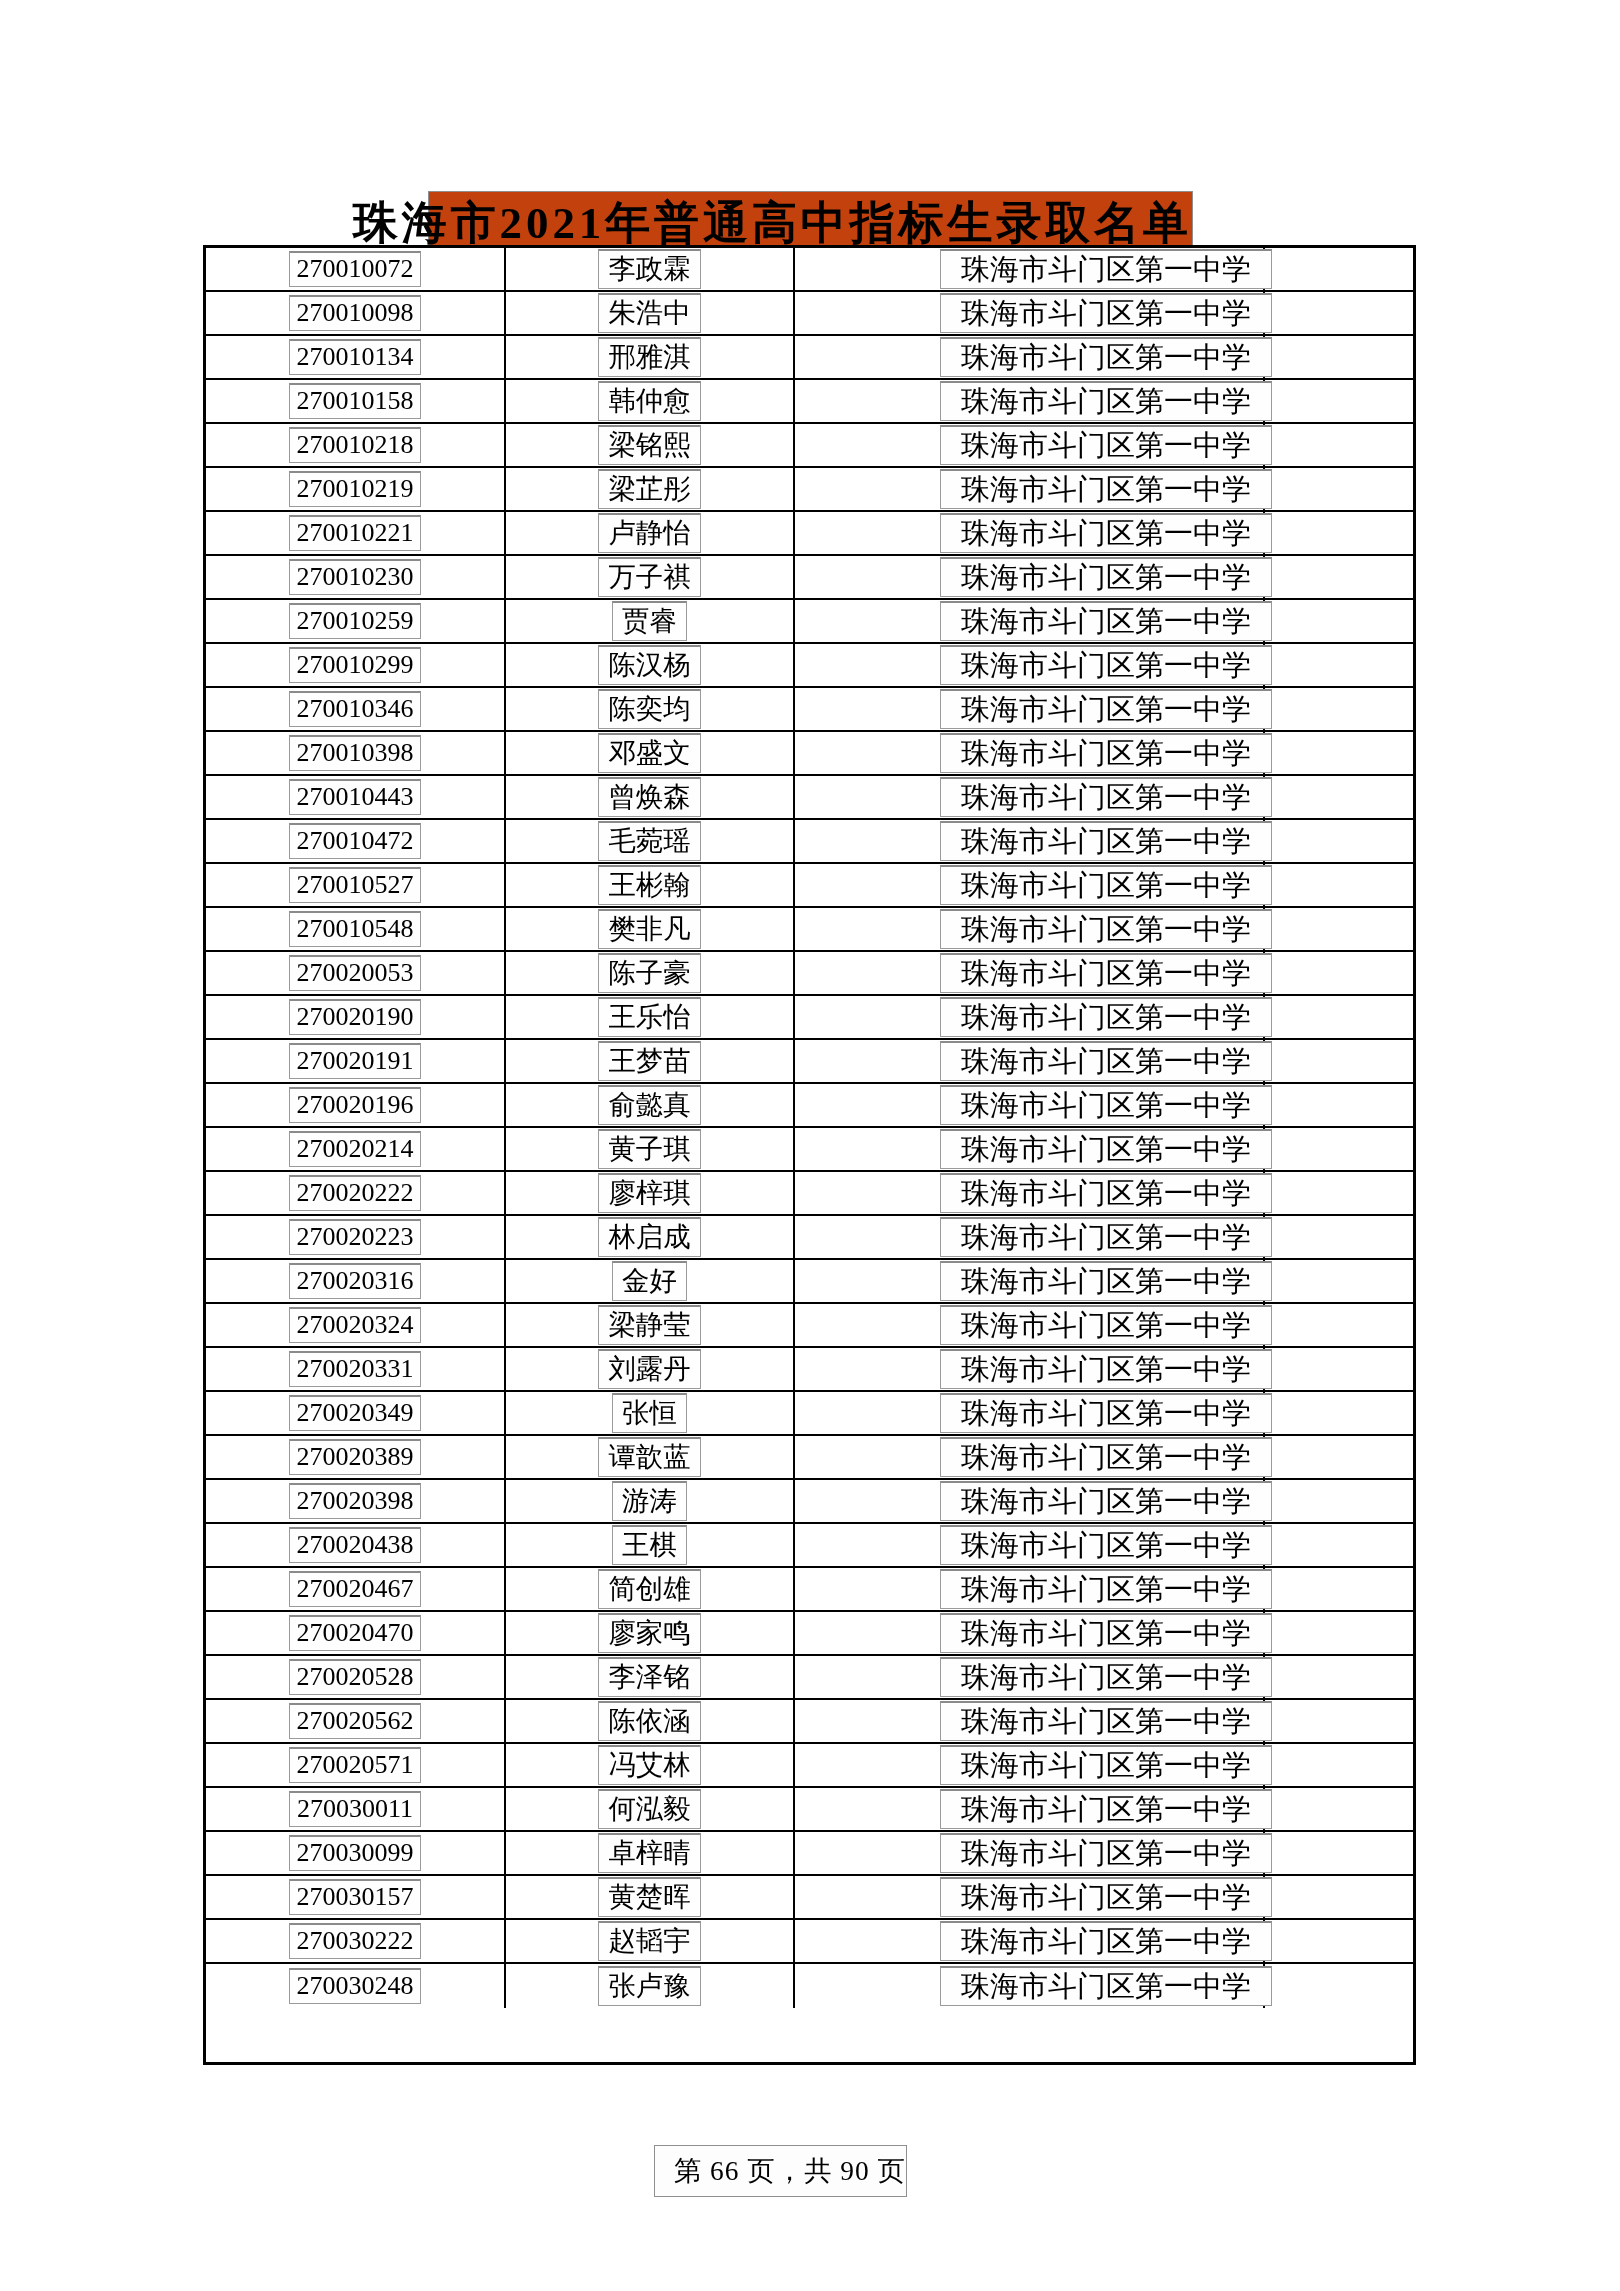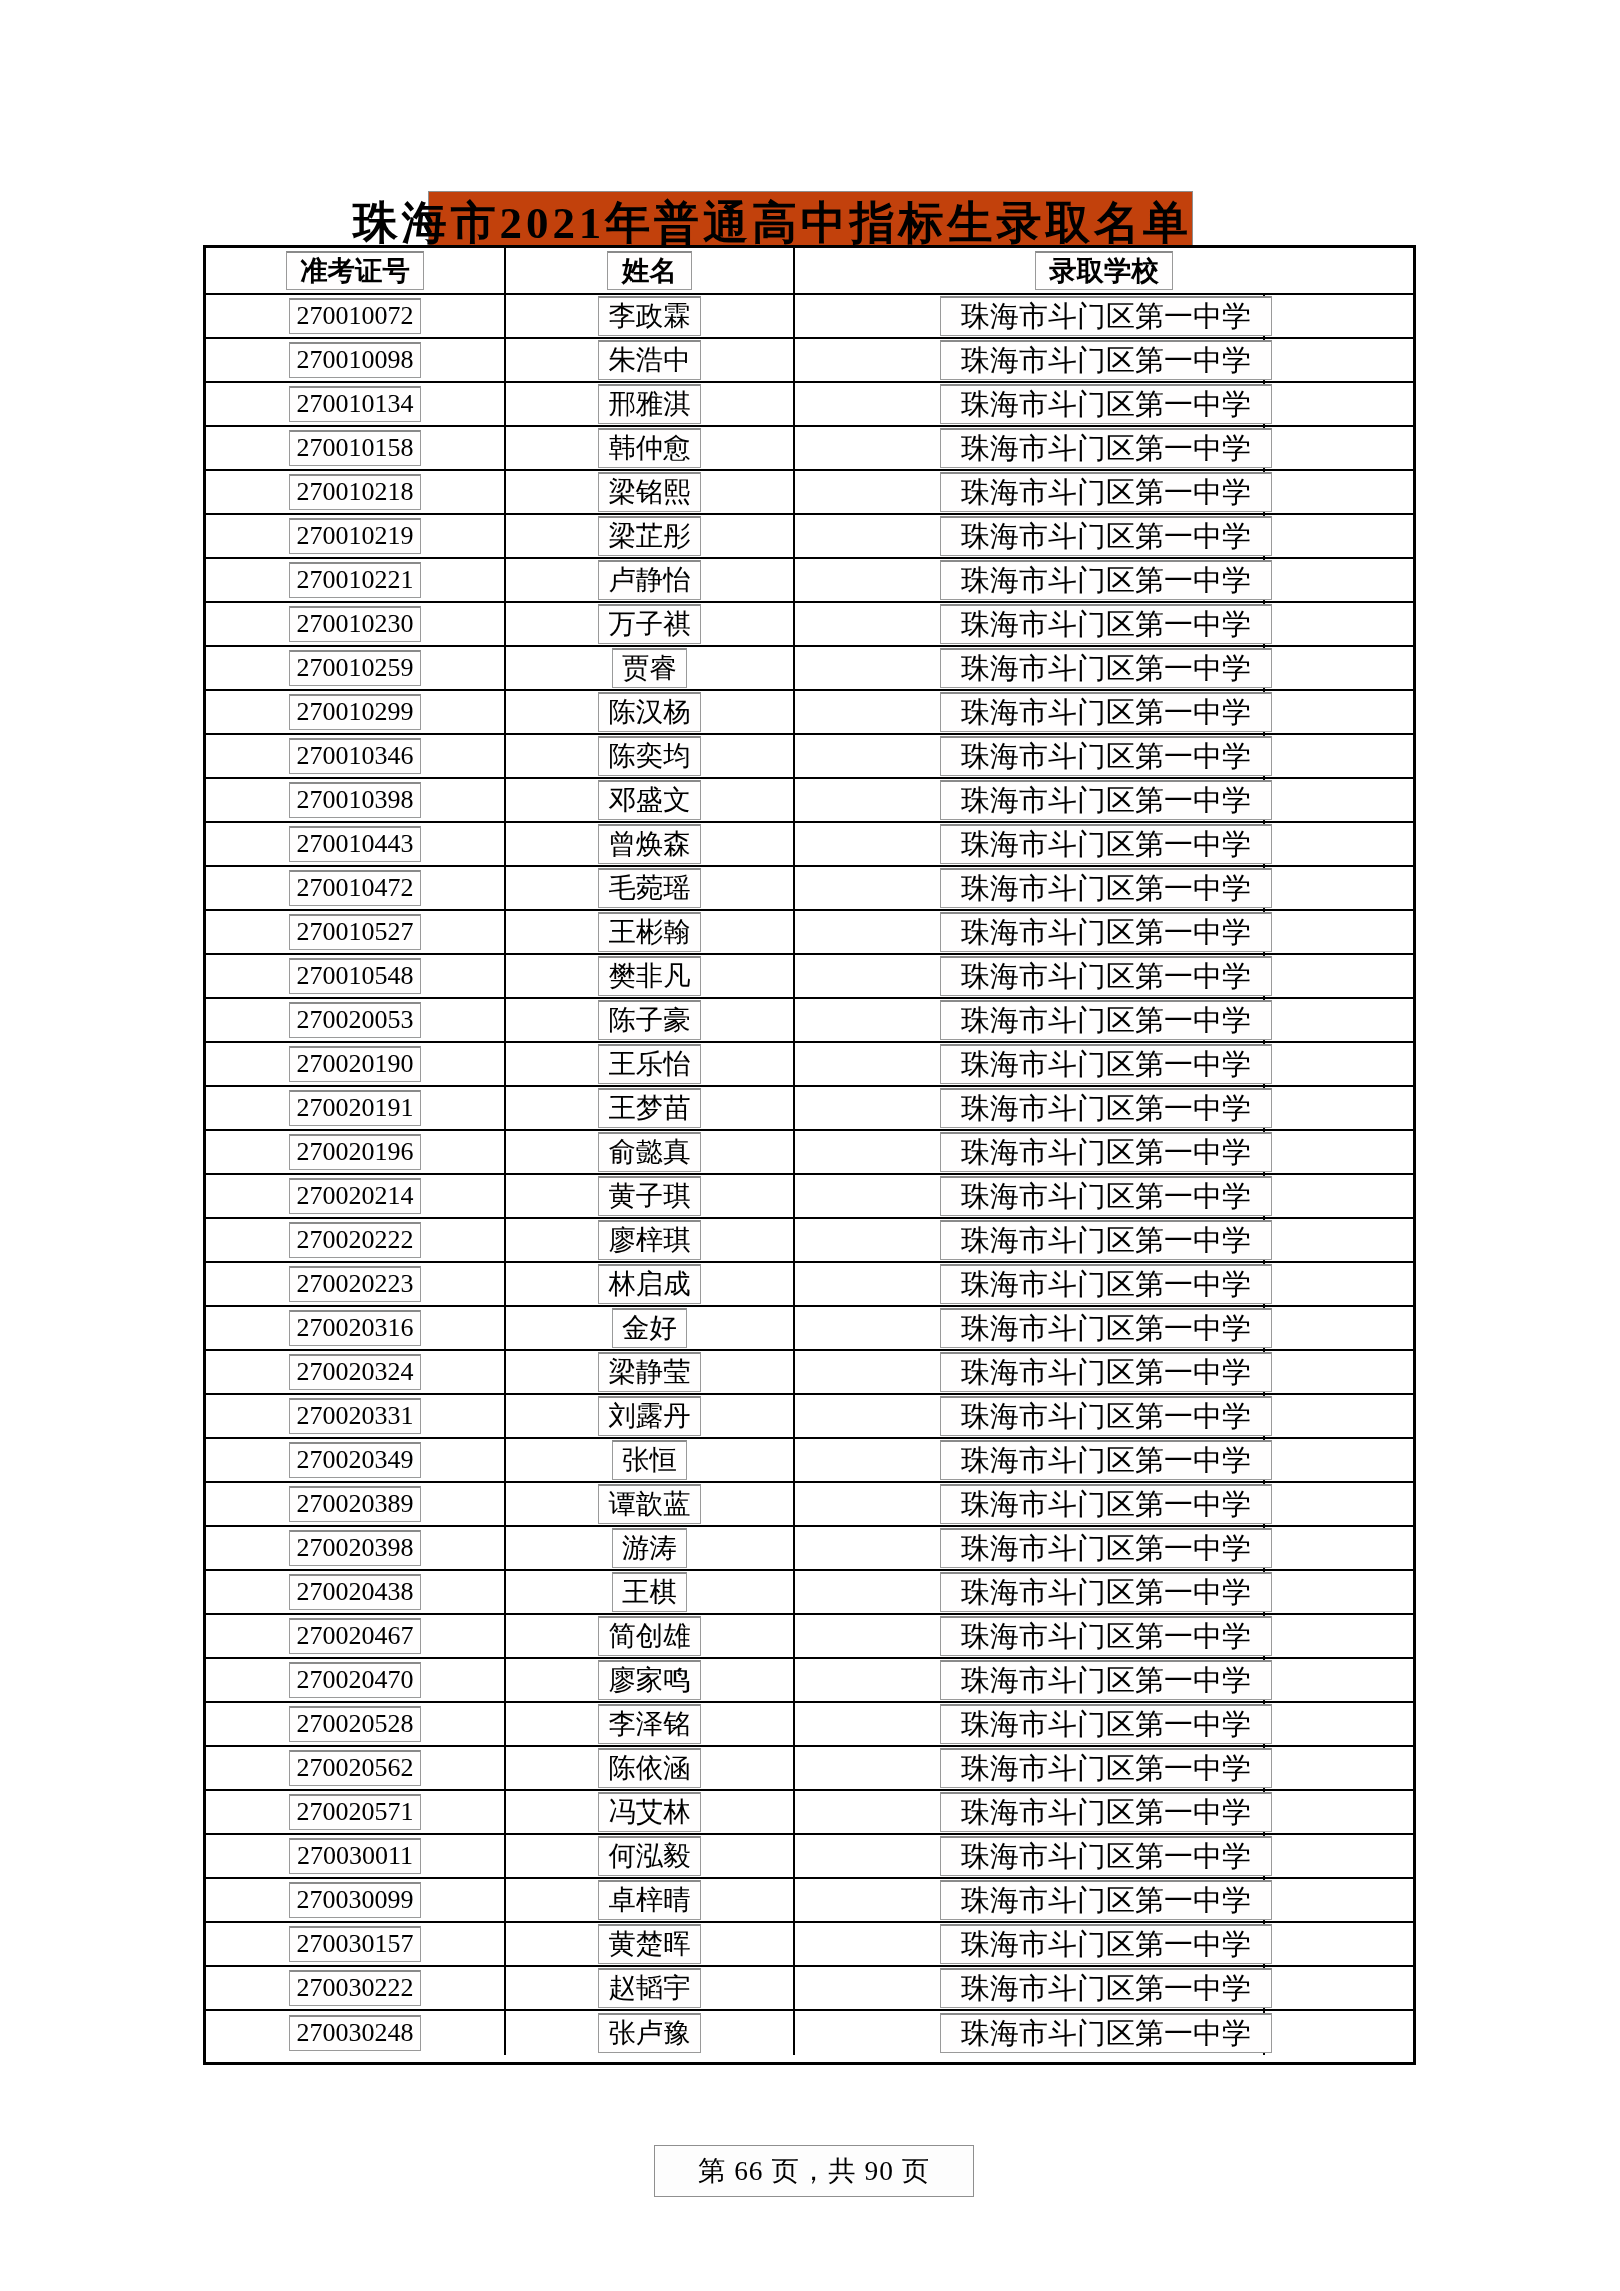--- a/index.html
+++ b/index.html
@@ -36,45 +36,34 @@
   .c2{width:289px;}
   .c3{width:470px;}
   .c4{flex:1;border-right:none;}
   .c34{flex:1;border-right:none;}
   .hdr-text{font-size:27.4px;font-weight:bold;padding:2px 13.7px;}
   .id-text{font-size:26px;padding:1px 6.9px;}
   .name-text{font-size:27.4px;padding:2px 9px;}
   .school-text{font-size:29px;padding:1px 20px;transform:translateX(77px);}
   
   .footer-box{
-    position:absolute;left:654px;top:2145px;width:320px;height:52px;
+    position:absolute;left:654px;top:2145px;width:253px;height:52px;
     border:1px solid #8f8f8f;box-sizing:border-box;background:#fdfdfd;
-    display:flex;align-items:center;justify-content:center;
+    display:flex;align-items:center;justify-content:flex-end;
   }
   .footer-text{font-size:27.4px;letter-spacing:1px;white-space:pre;}
 </style>
 </head>
 <body>
 
 <div class="title-box">
   <span class="title-text">珠海市2021年普通高中指标生录取名单</span>
 </div>
 
 <div class="grid-table">
-  <div class="row header">
-    <div class="cell c1">
-      <span class="txtbox hdr-text">准考证号</span>
-    </div>
-    <div class="cell c2">
-      <span class="txtbox hdr-text">姓名</span>
-    </div>
-    <div class="cell c34">
-      <span class="txtbox hdr-text">录取学校</span>
-    </div>
-  </div>
   <div id="rows-container">
   <div class="row">
     <div class="cell c1">
       <span class="txtbox id-text">270010072</span>
     </div>
     <div class="cell c2">
       <span class="txtbox name-text">李政霖</span>
     </div>
     <div class="cell c3">
       <span class="txtbox school-text">珠海市斗门区第一中学</span>

